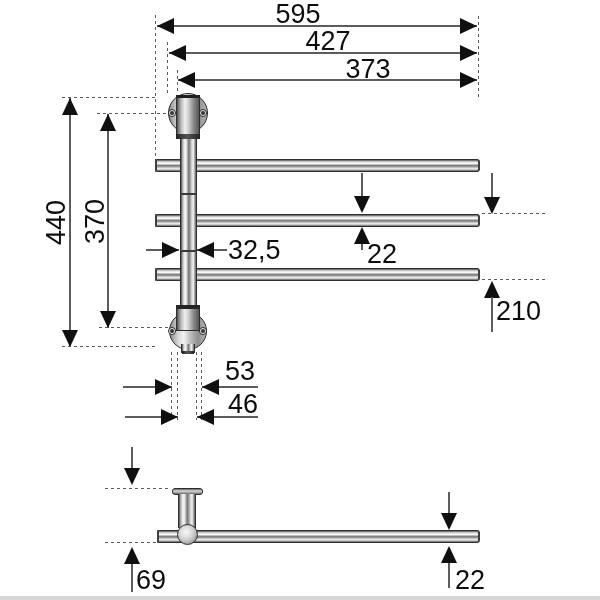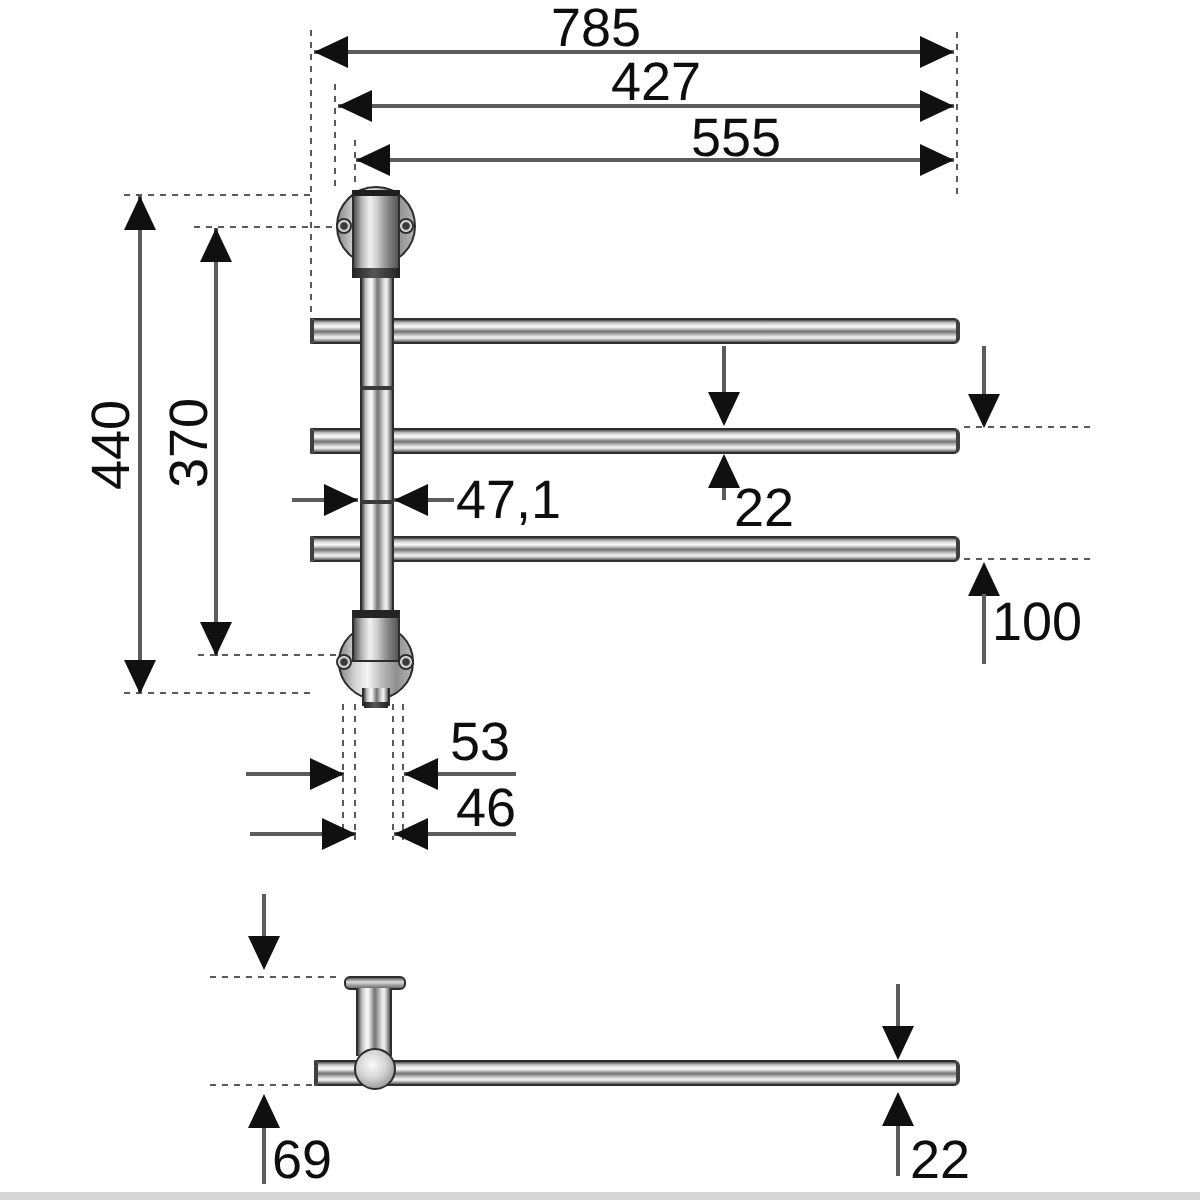--- a/index.html
+++ b/index.html
@@ -58,59 +58,59 @@
   <div class="dh" style="left:482px;top:213px;width:64px;"></div>
   <div class="dh" style="left:482px;top:279px;width:64px;"></div>
   <div class="dv" style="left:171px;top:352px;height:68px;"></div>
   <div class="dv" style="left:177px;top:352px;height:68px;"></div>
   <div class="dv" style="left:196px;top:352px;height:68px;"></div>
   <div class="dv" style="left:201px;top:352px;height:68px;"></div>
 
   <div class="lh" style="left:157px;top:25px;width:320px;"></div>
   <div class="ar l" style="left:157px;top:18px;"></div>
   <div class="ar r" style="left:460px;top:18px;"></div>
-  <div class="lbl c" style="left:272px;top:1px;width:52px;">785</div>
+  <div class="lbl c" style="left:272px;top:1px;width:52px;">595</div>
 
   <div class="lh" style="left:169px;top:52px;width:308px;"></div>
   <div class="ar l" style="left:169px;top:45px;"></div>
   <div class="ar r" style="left:460px;top:45px;"></div>
   <div class="lbl c" style="left:302px;top:28px;width:52px;">427</div>
 
   <div class="lh" style="left:178px;top:79px;width:299px;"></div>
   <div class="ar l" style="left:178px;top:72px;"></div>
   <div class="ar r" style="left:460px;top:72px;"></div>
-  <div class="lbl c" style="left:342px;top:56px;width:52px;">555</div>
+  <div class="lbl c" style="left:342px;top:56px;width:52px;">373</div>
 
   <div class="lv" style="left:69px;top:98px;height:249px;"></div>
   <div class="ar u" style="left:62px;top:98px;"></div>
   <div class="ar d" style="left:62px;top:330px;"></div>
   <div class="lbl c rot" style="left:16px;top:209px;width:80px;">440</div>
 
   <div class="lv" style="left:107px;top:114px;height:214px;"></div>
   <div class="ar u" style="left:100px;top:114px;"></div>
   <div class="ar d" style="left:100px;top:311px;"></div>
   <div class="lbl c rot" style="left:55px;top:208px;width:80px;">370</div>
 
   <div class="lh" style="left:146px;top:249px;width:33px;"></div>
   <div class="ar r" style="left:162px;top:242px;"></div>
   <div class="lh" style="left:197px;top:249px;width:30px;"></div>
   <div class="ar l" style="left:197px;top:242px;"></div>
-  <div class="lbl" style="left:228px;top:237px;">47,1</div>
+  <div class="lbl" style="left:228px;top:237px;">32,5</div>
 
   <div class="lv" style="left:361px;top:173px;height:26px;"></div>
   <div class="ar d" style="left:354px;top:196px;"></div>
   <div class="ar u" style="left:354px;top:227px;"></div>
   <div class="lv" style="left:361px;top:244px;height:6px;"></div>
   <div class="lbl" style="left:367px;top:241px;">22</div>
 
   <div class="lv" style="left:491px;top:173px;height:26px;"></div>
   <div class="ar d" style="left:484px;top:197px;"></div>
   <div class="ar u" style="left:484px;top:281px;"></div>
   <div class="lv" style="left:491px;top:297px;height:35px;"></div>
-  <div class="lbl" style="left:496px;top:298px;">100</div>
+  <div class="lbl" style="left:496px;top:298px;">210</div>
 
   <div class="lh" style="left:123px;top:386px;width:49px;"></div>
   <div class="ar r" style="left:155px;top:379px;"></div>
   <div class="lh" style="left:202px;top:386px;width:56px;"></div>
   <div class="ar l" style="left:202px;top:379px;"></div>
   <div class="lbl" style="left:225px;top:358px;">53</div>
 
   <div class="lh" style="left:125px;top:416px;width:53px;"></div>
   <div class="ar r" style="left:161px;top:409px;"></div>
   <div class="lh" style="left:197px;top:416px;width:61px;"></div>

